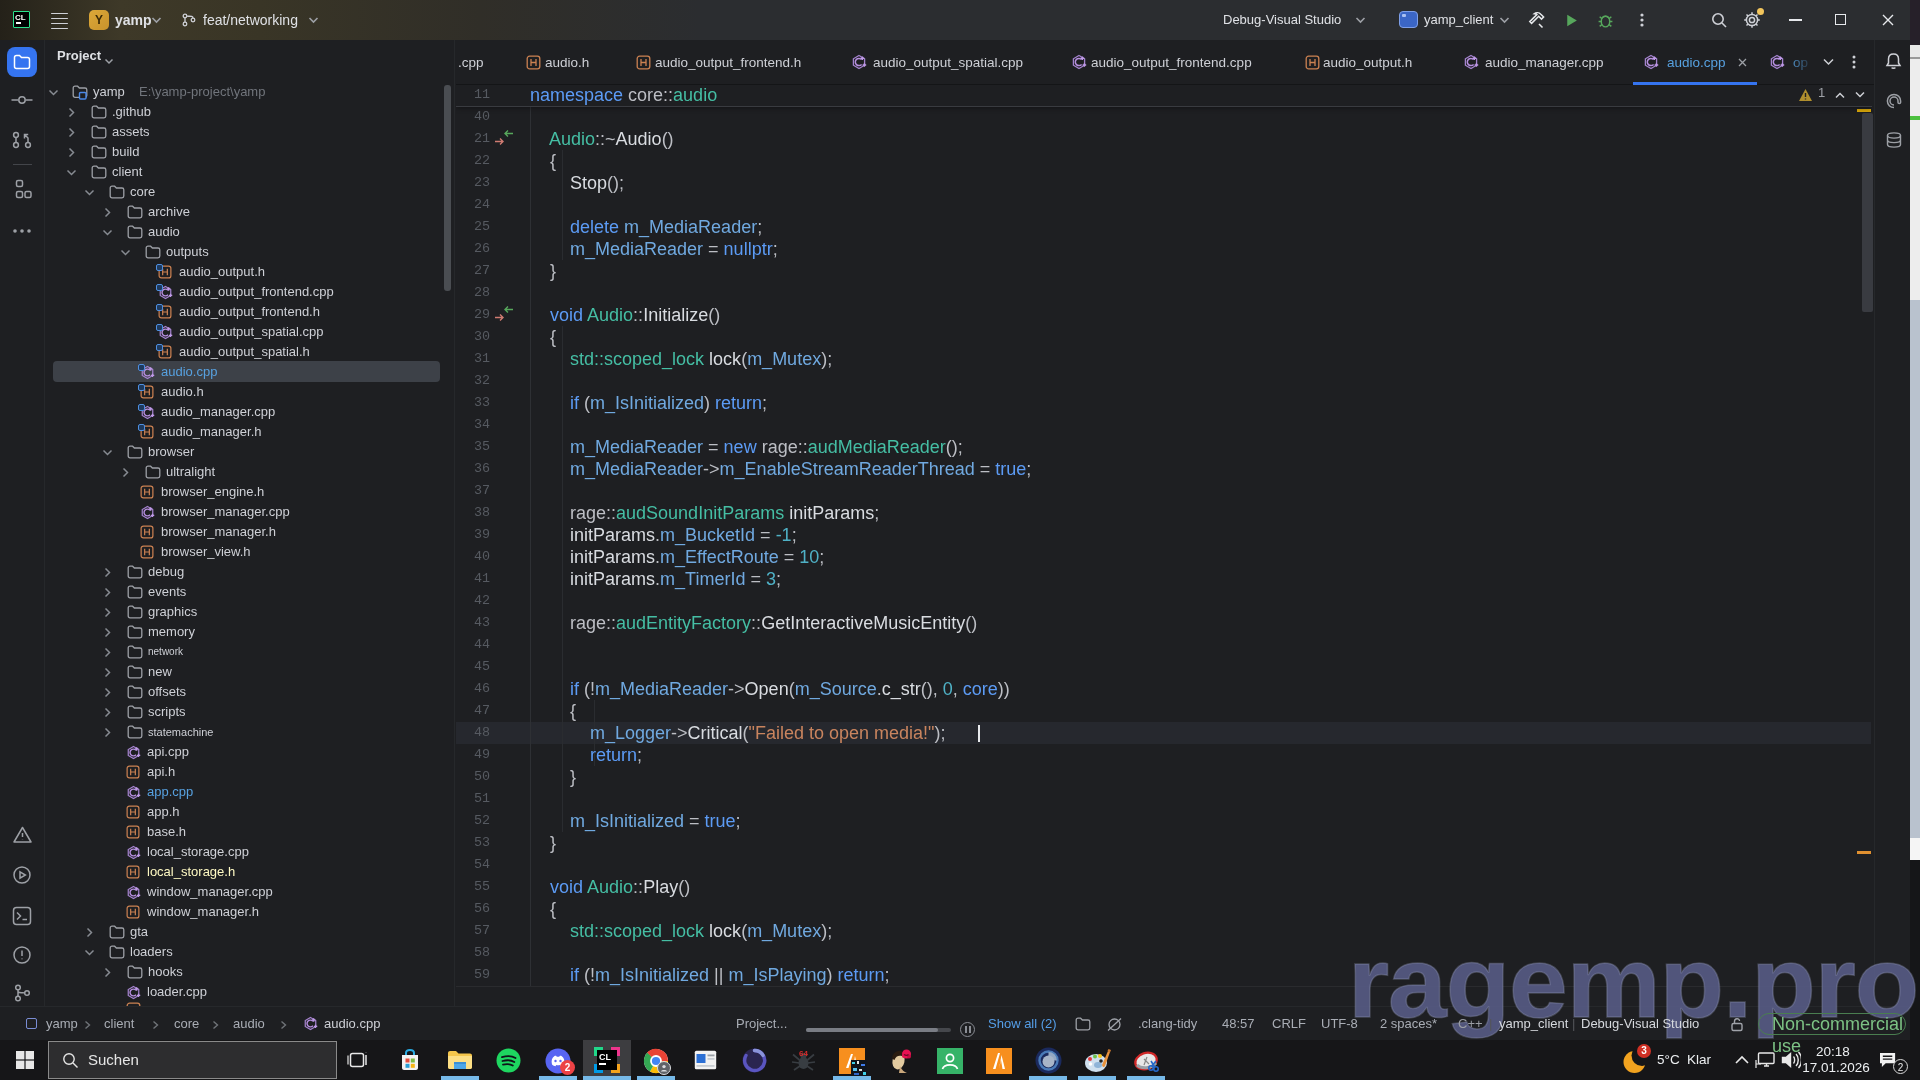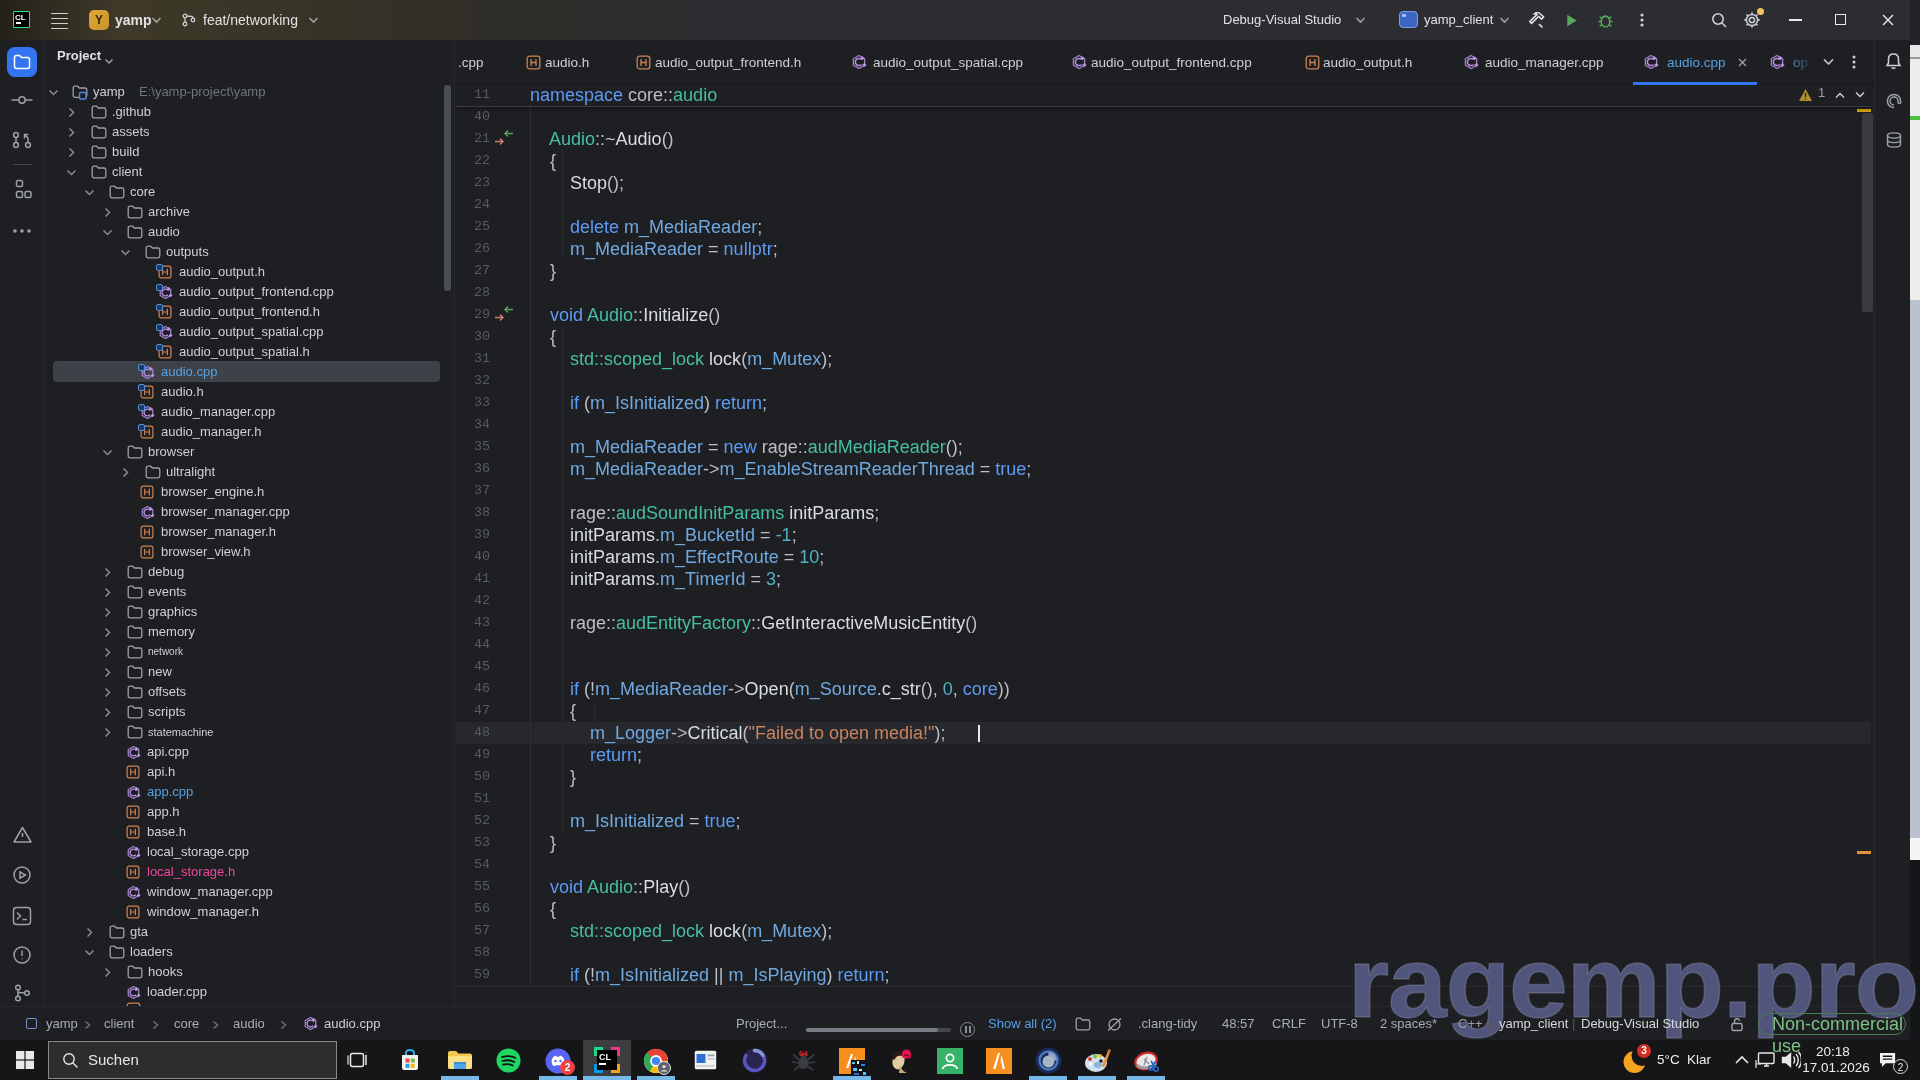--- a/index.html
+++ b/index.html
@@ -471,21 +471,21 @@
 <svg class="a" style="left:126px;top:845px" width="15" height="15" viewBox="0 0 16 16" fill="none">
     <path d="M8 1.5 L13.6 4.8 V11.2 L8 14.5 L2.4 11.2 V4.8 Z" stroke="#a583cf" stroke-width="1.3"></path>
     <path d="M10.6 5.6 A3.6 3.6 0 1 0 10.6 10.4" stroke="#b78fe0" stroke-width="1.5"></path>
     <path d="M11.4 2.4 V6 M9.6 4.2 H13.2 M13.4 9.2 V12.8 M11.6 11 H15.2" stroke="#c09ae8" stroke-width="1.4"></path>
   </svg>
 <div class="a" style="left:147px;top:842px;font-size:13px;line-height:20px;color:#ced0d6;z-index:3">local_storage.cpp</div>
 <svg class="a" style="left:126px;top:865px" width="14" height="14" viewBox="0 0 15 15" fill="none">
     <rect x="1.2" y="1.2" width="12.6" height="12.6" rx="2.4" stroke="#cc8252" stroke-width="1.3"></rect>
     <path d="M5 4 V11 M10 4 V11 M5 7.5 H10" stroke="#cc8252" stroke-width="1.3"></path>
   </svg>
-<div class="a" style="left:147px;top:862px;font-size:13px;line-height:20px;color:#ec4899;z-index:3">local_storage.h</div>
+<div class="a" style="left:147px;top:862px;font-size:13px;line-height:20px;color:#fef9c3;z-index:3">local_storage.h</div>
 <svg class="a" style="left:126px;top:885px" width="15" height="15" viewBox="0 0 16 16" fill="none">
     <path d="M8 1.5 L13.6 4.8 V11.2 L8 14.5 L2.4 11.2 V4.8 Z" stroke="#a583cf" stroke-width="1.3"></path>
     <path d="M10.6 5.6 A3.6 3.6 0 1 0 10.6 10.4" stroke="#b78fe0" stroke-width="1.5"></path>
     <path d="M11.4 2.4 V6 M9.6 4.2 H13.2 M13.4 9.2 V12.8 M11.6 11 H15.2" stroke="#c09ae8" stroke-width="1.4"></path>
   </svg>
 <div class="a" style="left:147px;top:882px;font-size:13px;line-height:20px;color:#ced0d6;z-index:3">window_manager.cpp</div>
 <svg class="a" style="left:126px;top:905px" width="14" height="14" viewBox="0 0 15 15" fill="none">
     <rect x="1.2" y="1.2" width="12.6" height="12.6" rx="2.4" stroke="#cc8252" stroke-width="1.3"></rect>
     <path d="M5 4 V11 M10 4 V11 M5 7.5 H10" stroke="#cc8252" stroke-width="1.3"></path>
   </svg>

